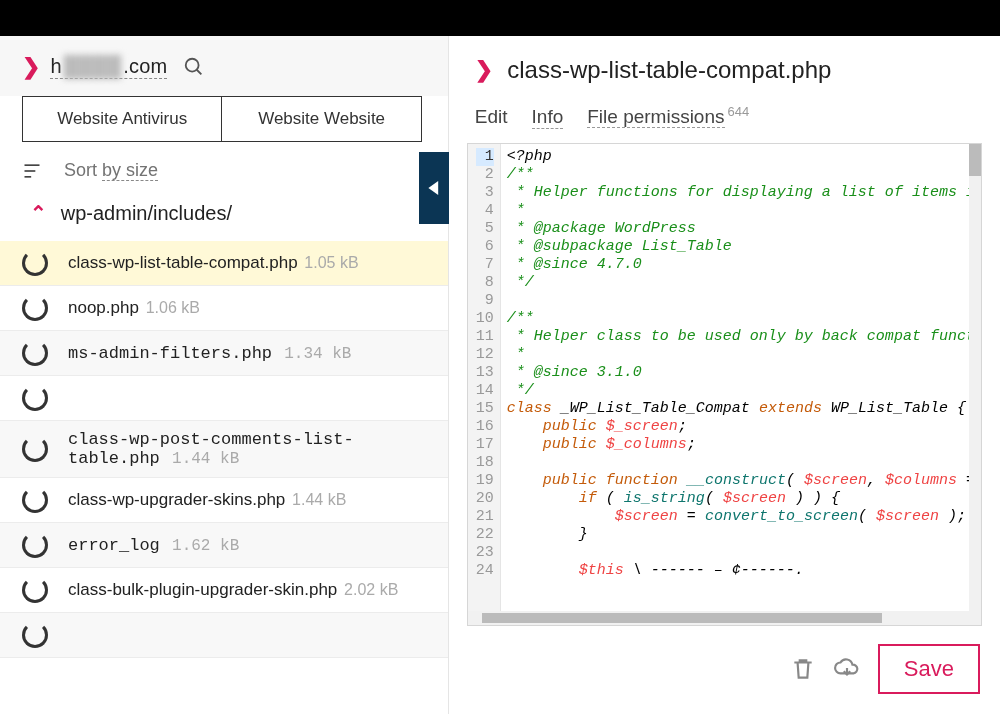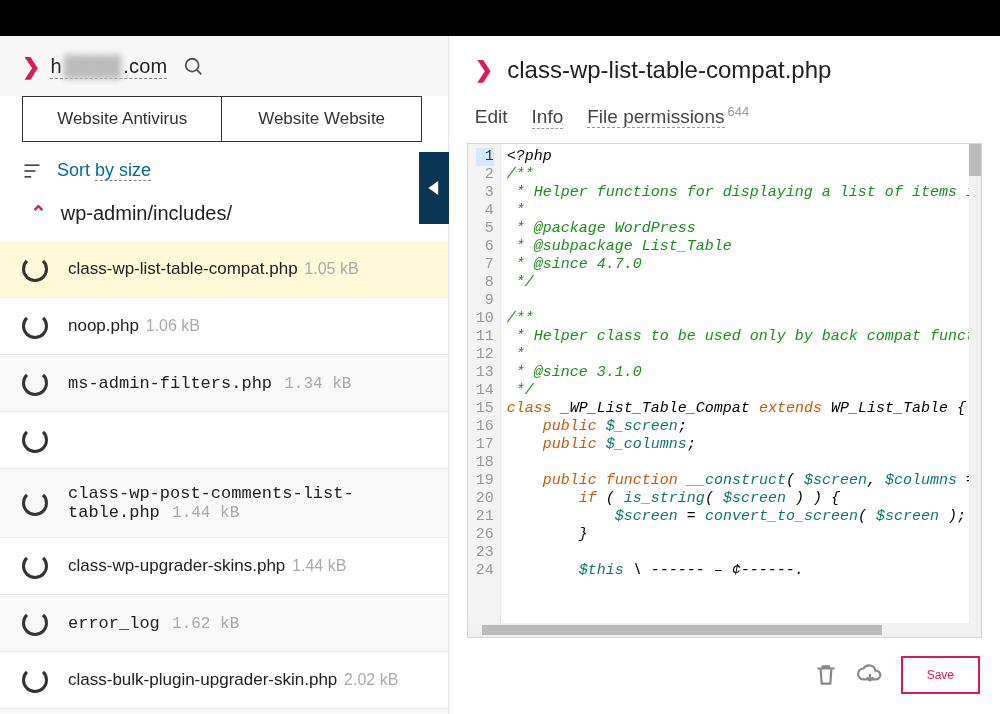--- a/index.html
+++ b/index.html
@@ -12,29 +12,29 @@
 .url-row { display: flex; align-items: center; padding: 18px 22px 16px 22px; background: #f7f7f7; gap: 10px; }
 .chev { color: #d91b5c; font-size: 22px; font-weight: bold; }
 .url-text { font-size: 20px; color: #222; border-bottom: 1px dashed #888; letter-spacing: .01em; }
 .url-blur { filter: blur(3px); color: #bbb; display: inline-block; padding: 0 2px; }
 .search-ico { width: 22px; height: 22px; color: #555; margin-left: 6px; }
 
 .tabs { display: flex; border: 1px solid #333; margin: 0 26px 14px 22px; }
 .tab { flex: 1; text-align: center; padding: 12px 4px; font-size: 17px; color: #333; background: #fff; border-right: 1px solid #333; }
 .tab:last-child { border-right: none; }
 
-.sortrow { display: flex; align-items: center; gap: 15px; padding: 4px 22px 14px 22px; font-size: 18px; color: #0369a1; }
+.sortrow { display: flex; align-items: center; gap: 22px; padding: 4px 22px 14px 22px; font-size: 18px; color: #737373; }
 .sort-ico { width: 20px; height: 20px; }
 .sort-link { border-bottom: 1px dashed #888; }
 
 .pathrow { display: flex; align-items: center; gap: 14px; padding: 6px 30px 16px 30px; font-size: 20px; color: #222; }
 .caret-up { color: #d91b5c; font-size: 20px; font-weight: bold; }
 
 .filelist { flex: 1; overflow: hidden; }
-.file-item { display: flex; align-items: center; gap: 20px; padding: 15px 22px; border-bottom: 1px solid #ececec; font-size: 17px; color: #222; }
+.file-item { display: flex; align-items: center; gap: 20px; padding: 9px 22px; border-bottom: 1px solid #ececec; font-size: 17px; color: #222; }
 .file-item.sel { background: #fff9d7; }
 .file-item.alt { background: #f8f8f8; font-family: Liberation Mono, monospace; }
 .spinner { width: 26px; height: 26px; border: 3px solid #333; border-top-color: transparent; border-radius: 50%; flex-shrink: 0; }
 .fsize { color: #aaa; font-size: 16px; margin-left: 2px; }
 
 .collapse { position: absolute; left: -30px; top: 116px; width: 30px; height: 72px; background: #0b3554; color: #fff; display: flex; align-items: center; justify-content: center; }
 
 .rhead { display: flex; align-items: center; gap: 14px; padding: 20px 26px 10px 26px; }
 .rtitle { font-size: 24px; color: #222; font-weight: normal; }
 
@@ -49,26 +49,26 @@
 .gutter div { height: 18px; }
 .gutter .hi { background: #d6eaff; color: #333; }
 .code { padding: 4px 6px; white-space: pre; overflow: hidden; flex: 1; font-style: italic; }
 .scroll-v { position: absolute; right: 0; top: 0; width: 12px; height: 100%; background: #f1f1f1; }
 .scroll-v .thumb { position: absolute; width: 100%; left: 0; top: 0; height: 32px; background: #bbb; }
 .hscroll { height: 14px; background: #f1f1f1; position: relative; }
 .hscroll .thumb { position: absolute; left: 14px; top: 2px; height: 10px; width: 78%; background: #bbb; }
 
 .kw { color: #c45b0a; }
 .str,.com { color: #1a8f1a; }
-.var { color: #0f766e; }
+.var { color: #ef4444; }
 .fn { color: #0f766e; }
 
 .actions { display: flex; justify-content: flex-end; align-items: center; gap: 18px; padding: 10px 20px 20px 20px; }
 .aicon { width: 26px; height: 26px; color: #888; }
-.save-btn { border: 2px solid #d91b5c; color: #d91b5c; background: #fff; padding: 10px 24px; font-size: 12px; }
+.save-btn { border: 2px solid #d91b5c; color: #d91b5c; background: #fff; padding: 10px 24px; font-size: 22px; }
 </style>
 </head>
 <body>
 
 <div class="topbar"></div>
 
 <div class="main">
   <div class="left">
     <div class="url-row">
       <span class="chev">❯</span>
@@ -173,21 +173,21 @@
             <div>12</div>
             <div>13</div>
             <div>14</div>
             <div>15</div>
             <div>16</div>
             <div>17</div>
             <div>18</div>
             <div>19</div>
             <div>20</div>
             <div>21</div>
-            <div>26</div>
+            <div>22</div>
             <div>23</div>
             <div>24</div>
         </div>
         <div class="code"><div><span>&lt;?php</span></div><div class="com">/**</div><div class="com"> * Helper functions for displaying a list of items i</div><div class="com"> *</div><div class="com"> * @package WordPress</div><div class="com"> * @subpackage List_Table</div><div class="com"> * @since 4.7.0</div><div class="com"> */</div><div>&nbsp;</div><div class="com">/**</div><div class="com"> * Helper class to be used only by back compat funct</div><div class="com"> *</div><div class="com"> * @since 3.1.0</div><div class="com"> */</div><div><span class="kw">class</span> <span>_WP_List_Table_Compat</span> <span class="kw">extends</span> <span>WP_List_Table</span> {</div><div>    <span class="kw">public</span> <span class="var">$_screen</span>;</div><div>    <span class="kw">public</span> <span class="var">$_columns</span>;</div><div>&nbsp;</div><div>    <span class="kw">public</span> <span class="kw">function</span> <span class="fn">__construct</span>( <span class="var">$screen</span>, <span class="var">$columns</span> =</div><div>        <span class="kw">if</span> ( <span class="fn">is_string</span>( <span class="var">$screen</span> ) ) {</div><div>            <span class="var">$screen</span> = <span class="fn">convert_to_screen</span>( <span class="var">$screen</span> );</div><div>        }</div><div>&nbsp;</div><div>        <span class="var">$this</span><span> \ ------ – ¢------.</span></div></div>
         <div class="scroll-v">
             <div class="thumb"></div>
           </div>
       </div>
       <div class="hscroll">
           <div class="thumb"></div>

